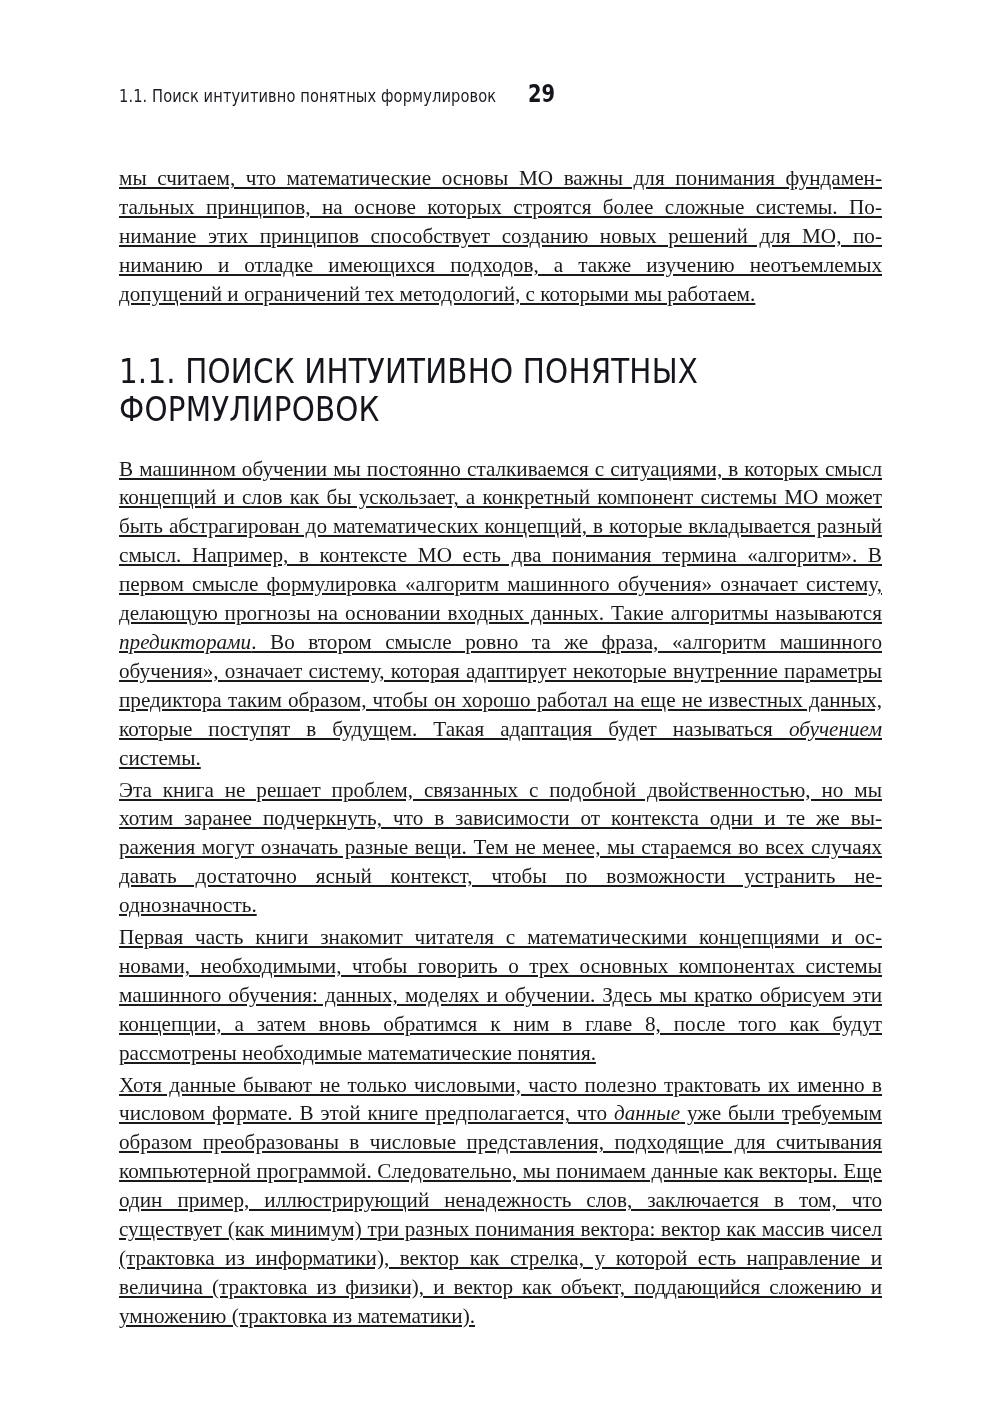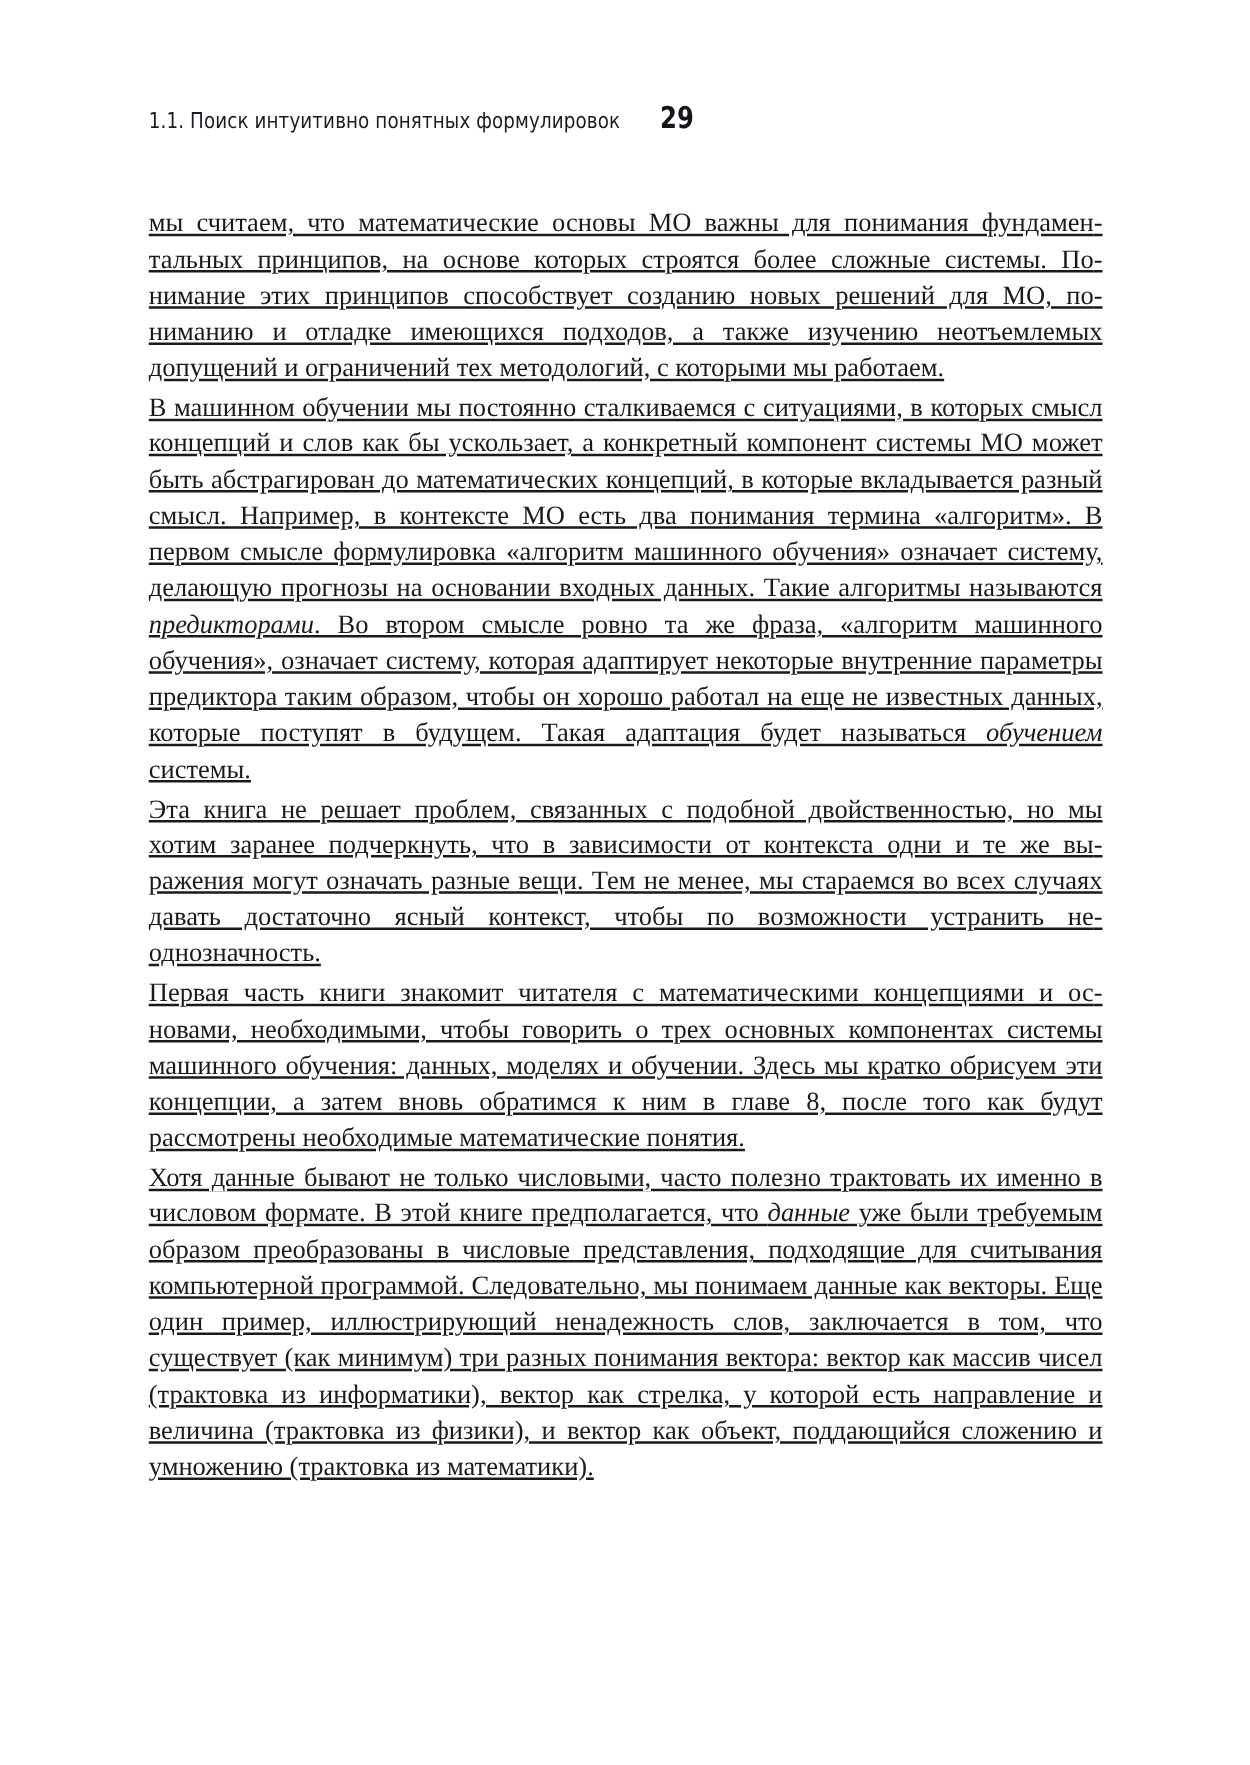--- a/index.html
+++ b/index.html
@@ -107,20 +107,26 @@
 
   <div class="running-head">
     <div class="running-head-title">1.1. Поиск интуитивно понятных формулировок</div>
     <div class="running-head-folio">29</div>
   </div>
 
   <div class="column">
 
     <p class="body">мы считаем, что математические основы МО важны для понимания фундамен­тальных принципов, на основе которых строятся более сложные системы. По­нимание этих принципов способствует созданию новых решений для МО, по­ниманию и отладке имеющихся подходов, а также изучению неотъемлемых допущений и ограничений тех методологий, с которыми мы работаем.</p>
 
+    <div class="heading-block">
+      <h2 class="section-heading">
+        <span class="heading-line">1.1. ПОИСК ИНТУИТИВНО ПОНЯТНЫХ</span>
+        <span class="heading-line">ФОРМУЛИРОВОК</span>
+      </h2>
+    </div>
 
     <p class="body"><span>В машинном обучении мы постоянно сталкиваемся с ситуациями, в которых смысл концепций и слов как бы ускользает, а конкретный компонент системы МО может быть абстрагирован до математических концепций, в которые вкла­дывается разный смысл. Например, в контексте МО есть два понимания терми­на «алгоритм». В первом смысле формулировка «алгоритм машинного обучения» означает систему, делающую прогнозы на основании входных данных. Такие алгоритмы называются </span><span class="it">предикторами</span><span>. Во втором смысле ровно та же фраза, «алгоритм машинного обучения», означает систему, которая адаптирует неко­торые внутренние параметры предиктора таким образом, чтобы он хорошо ра­ботал на еще не известных данных, которые поступят в будущем. Такая адапта­ция будет называться </span><span class="it">обучением</span><span> системы.</span></p>
 
     <p class="body">Эта книга не решает проблем, связанных с подобной двойственностью, но мы хотим заранее подчеркнуть, что в зависимости от контекста одни и те же вы­ражения могут означать разные вещи. Тем не менее, мы стараемся во всех слу­чаях давать достаточно ясный контекст, чтобы по возможности устранить не­однозначность.</p>
 
     <p class="body">Первая часть книги знакомит читателя с математическими концепциями и ос­новами, необходимыми, чтобы говорить о трех основных компонентах системы машинного обучения: данных, моделях и обучении. Здесь мы кратко обрисуем эти концепции, а затем вновь обратимся к ним в главе 8, после того как будут рассмотрены необходимые математические понятия.</p>
 
     <p class="body"><span>Хотя данные бывают не только числовыми, часто полезно трактовать их имен­но в числовом формате. В этой книге предполагается, что </span><span class="it">данные</span><span> уже были требуемым образом преобразованы в числовые представления, подходящие для считывания компьютерной программой. Следовательно, мы понимаем данные как векторы. Еще один пример, иллюстрирующий ненадежность слов, заклю­чается в том, что существует (как минимум) три разных понимания вектора: вектор как массив чисел (трактовка из информатики), вектор как стрелка, у которой есть направление и величина (трактовка из физики), и вектор как объект, поддающийся сложению и умножению (трактовка из математики).</span></p>
 
   </div>

